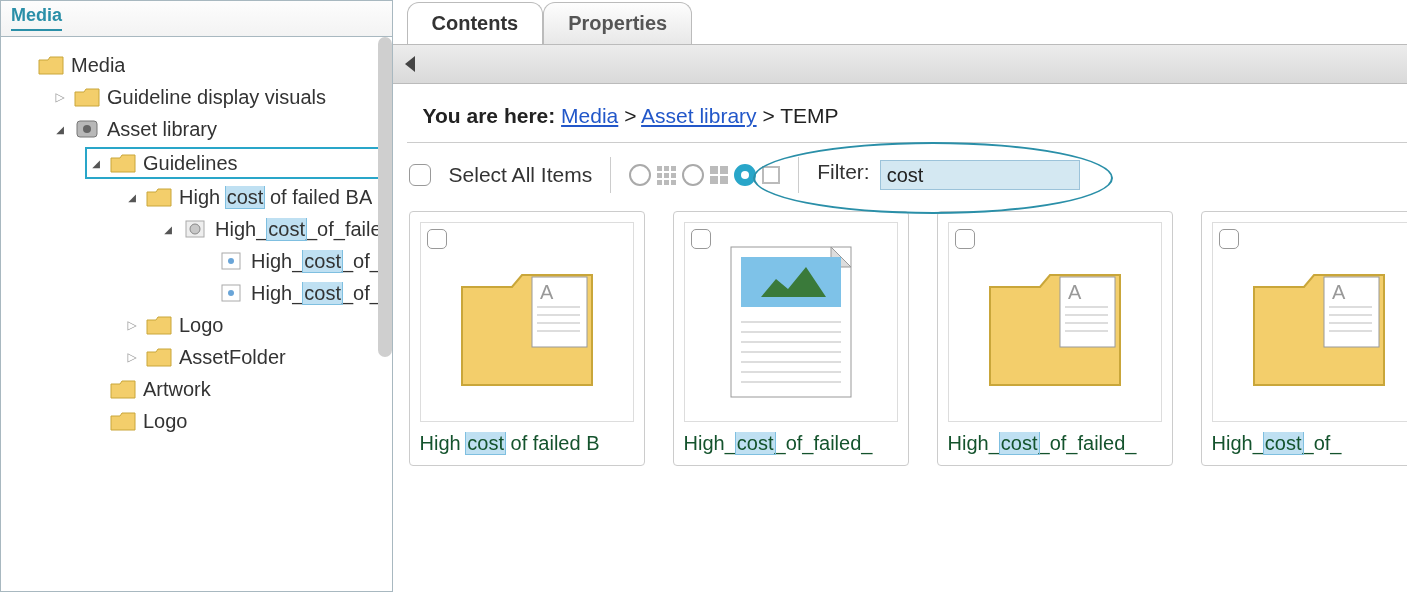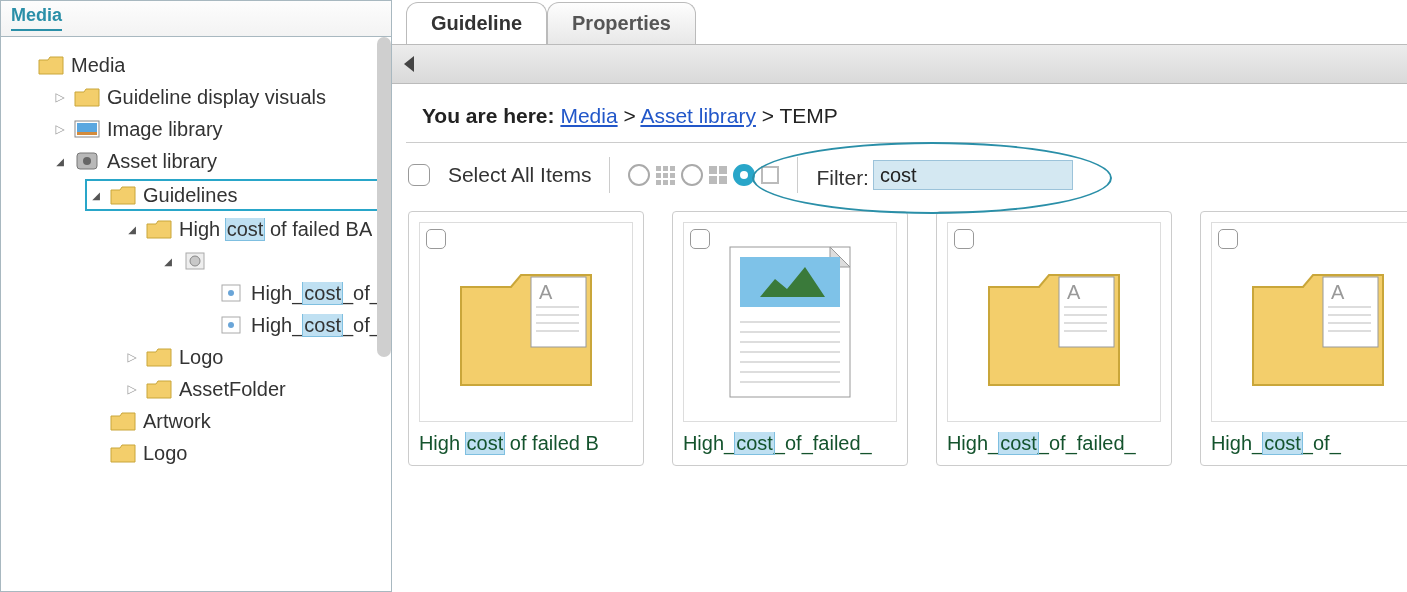--- a/index.html
+++ b/index.html
@@ -44,21 +44,21 @@
 .vsep { width: 1px; height: 36px; background: #ccc; }
 .view-controls { display: flex; align-items: center; gap: 6px; }
 .radio { width: 22px; height: 22px; border: 2px solid #aaa; border-radius: 50%; background: #fff; cursor: pointer; }
 .radio.sel { border-color: #29a6c9; background: #29a6c9; position: relative; }
 .radio.sel::after { content:""; position:absolute; inset:5px; border-radius:50%; background:#fff; }
 .grid-ico { display: inline-grid; grid-template-columns: repeat(3,5px); grid-auto-rows: 5px; gap: 2px; }
 .grid-ico span { background:#bbb; }
 .grid2-ico { display: inline-grid; grid-template-columns: repeat(2,8px); grid-auto-rows: 8px; gap: 2px; }
 .grid2-ico span { background:#bbb; }
 .square-ico { width:18px; height:18px; border:2px solid #bbb; }
-.filter-wrap { display:flex; align-items:flex-end; gap:4px; position:relative; }
+.filter-wrap { display:flex; align-items:flex-start; gap:10px; position:relative; }
 .filter-input { width: 200px; height: 30px; font-size: 20px; padding: 2px 6px; border:1px solid #9cc3da; background:#d4e8f2; color:#222; }
 .ellipse { position:absolute; left:-64px; top:-18px; width:360px; height:72px; border:2px solid #2a8fa8; border-radius:50%; pointer-events:none; }
 
 .grid { display:flex; gap:28px; padding: 4px 16px; }
 .card { width: 236px; border:1px solid #ccc; border-radius:4px; padding: 10px; display:flex; flex-direction:column; gap:10px; cursor:pointer; background:#fff; }
 .thumb { height: 200px; border:1px solid #ddd; display:flex; align-items:center; justify-content:center; position:relative; }
 .thumb .card-check { position:absolute; top:6px; left:6px; width:20px; height:20px; border:1px solid #999; border-radius:5px; background:#fff; }
 .caption { font-size: 20px; color:#14532d; white-space:nowrap; overflow:hidden; }
 .caption .hl { background: #bfe0f2; outline: 1px solid #7fbfe0; padding: 0 1px; }
 </style>
@@ -86,33 +86,20 @@
           <ul>
             <li>
                 <div class="row">
               <span class="toggle closed"></span>
               <span class="icon">
                     <svg class="folder-svg" viewBox="0 0 26 22">
                       <path d="M1 6 h9 l2 -3 h13 v17 h-24 z" fill="#f3ce6b" stroke="#c9a63a"></path>
                     </svg>
                   </span>
               <span class="label">Guideline display visuals</span>
-            </div>
-              </li>
-            <li>
-                <div class="row">
-              <span class="toggle closed"></span>
-              <span class="icon">
-                    <svg class="img-svg" viewBox="0 0 26 22">
-                      <rect x="1" y="3" width="24" height="16" fill="#fff" stroke="#888"></rect>
-                      <rect x="3" y="5" width="20" height="9" fill="#5aa7e0"></rect>
-                      <rect x="3" y="14" width="20" height="3" fill="#d38b3c"></rect>
-                    </svg>
-                  </span>
-              <span class="label">Image library</span>
             </div>
               </li>
             <li>
                 <div class="row">
               <span class="toggle open"></span>
               <span class="icon">
                     <svg class="gray-svg" viewBox="0 0 22 18">
                       <rect x="1" y="1" width="20" height="16" rx="3" fill="#b8b8b8" stroke="#777"></rect>
                       <circle cx="11" cy="9" r="4" fill="#666"></circle>
                     </svg>
@@ -144,20 +131,21 @@
                       <ul>
                         <li>
                             <div class="row">
                           <span class="toggle open"></span>
                           <span class="icon">
                                 <svg class="ball-svg" viewBox="0 0 20 18">
                                   <rect x="1" y="1" width="18" height="16" fill="#eee" stroke="#aaa"></rect>
                                   <circle cx="10" cy="9" r="5" fill="#c8c8c8" stroke="#888"></circle>
                                 </svg>
                               </span>
+                          <span class="label"><span>High_</span><span class="hl">cost</span><span>_of_faile</span></span>
                         </div>
                           <ul>
                             <li>
                                 <div class="row">
                               <span class="toggle none"></span>
                               <span class="icon">
                                     <svg class="ball-svg" viewBox="0 0 20 18">
                                       <rect x="1" y="1" width="18" height="16" fill="#fff" stroke="#aaa"></rect>
                                       <circle cx="10" cy="9" r="3" fill="#6aa5d8"></circle>
                                     </svg>
@@ -231,21 +219,21 @@
             </li>
           </ul>
         </li>
       </ul>
     </div>
   </div>
 </div>
 
 <div class="main">
   <div class="tabs">
-    <div class="tab active">Guideline</div>
+    <div class="tab active">Contents</div>
     <div class="tab">Properties</div>
   </div>
   <div class="subbar">
     <div class="back-tri"></div>
   </div>
   <div class="crumb-bar">
     <b>You are here: </b>
     <a>Media</a>
     <span> &gt; </span>
     <a>Asset library</a>

